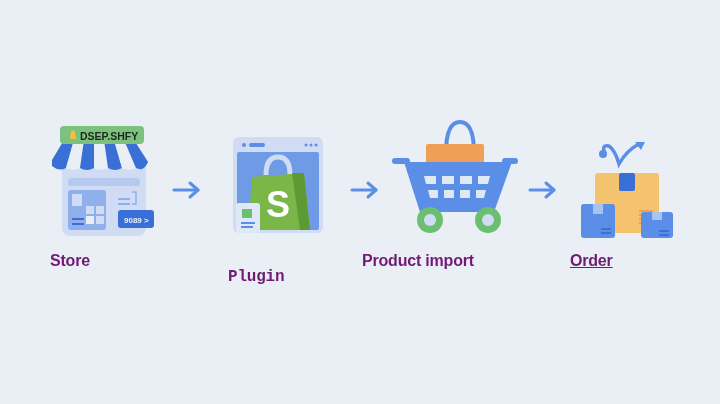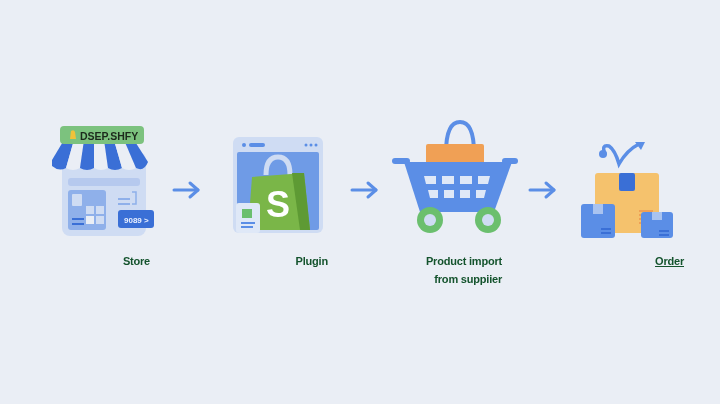--- a/index.html
+++ b/index.html
@@ -4,22 +4,22 @@
 <style>
   html, body { margin:0; padding:0; }
   body {
     width:720px; height:404px; overflow:hidden;
     background:#eaeef5;
     font-family:"Liberation Sans", "DejaVu Sans", sans-serif;
     position:relative;
   }
   .step { position:absolute; }
   .label {
-    position:absolute; text-align:right; font-size:11px; font-weight:bold;
-    color:#14532d; line-height:18px; letter-spacing:-0.2px;
+    position:absolute; text-align:left; font-size:16px; font-weight:bold;
+    color:#701a75; line-height:18px; letter-spacing:-0.2px;
   }
   .arrow { position:absolute; }
   svg { display:block; }
 </style>
 </head>
 <body>
 
 <div class="step" style="left:40px;top:122px;width:130px;height:118px;">
   <svg width="130" height="118" viewBox="0 0 130 118">
 
@@ -83,21 +83,21 @@
     <path d="M22 42 L74 38 L80 95 L18 95 Z" fill="#7ab648"></path>
     <path d="M62 38 L74 38 L80 95 L70 95 Z" fill="#5e9a34"></path>
     <text x="36" y="82" font-family="Liberation Sans, sans-serif" font-size="36" font-weight="bold" fill="#ffffff">S</text>
 
     <rect x="6" y="68" width="24" height="30" rx="3" fill="#dfe8f7"></rect>
     <rect x="12" y="74" width="10" height="9" fill="#6bbf6e"></rect>
     <rect x="11" y="87" width="14" height="2" fill="#5b8ee6"></rect>
     <rect x="11" y="91" width="12" height="2" fill="#5b8ee6"></rect>
   </svg>
 </div>
-<div class="label" style="left:228px;top:252px;width:100px;">
+<div class="label" style="left:228px;top:268px;width:100px;font-family:Liberation Mono, monospace;">
   <div>Plugin</div>
 </div>
 
 <div class="arrow" style="left:348px;top:180px;">
   <svg width="34" height="20" viewBox="0 0 34 20">
     <line x1="4" y1="10" x2="28" y2="10" stroke="#5b8ee6" stroke-width="3" stroke-linecap="round"></line>
     <polyline points="20,3 28,10 20,17" fill="none" stroke="#5b8ee6" stroke-width="3" stroke-linecap="round" stroke-linejoin="round"></polyline>
   </svg>
 </div>
 
@@ -124,21 +124,20 @@
     </g>
 
     <circle cx="40" cy="102" r="13" fill="#6bbf6e"></circle>
     <circle cx="40" cy="102" r="6" fill="#cfdcf3"></circle>
     <circle cx="98" cy="102" r="13" fill="#6bbf6e"></circle>
     <circle cx="98" cy="102" r="6" fill="#cfdcf3"></circle>
   </svg>
 </div>
 <div class="label" style="left:362px;top:252px;width:140px;">
   <div>Product import</div>
-  <div>from suppiier</div>
 </div>
 
 <div class="arrow" style="left:526px;top:180px;">
   <svg width="34" height="20" viewBox="0 0 34 20">
     <line x1="4" y1="10" x2="28" y2="10" stroke="#5b8ee6" stroke-width="3" stroke-linecap="round"></line>
     <polyline points="20,3 28,10 20,17" fill="none" stroke="#5b8ee6" stroke-width="3" stroke-linecap="round" stroke-linejoin="round"></polyline>
   </svg>
 </div>
 
 <div class="step" style="left:575px;top:140px;width:104px;height:100px;">

